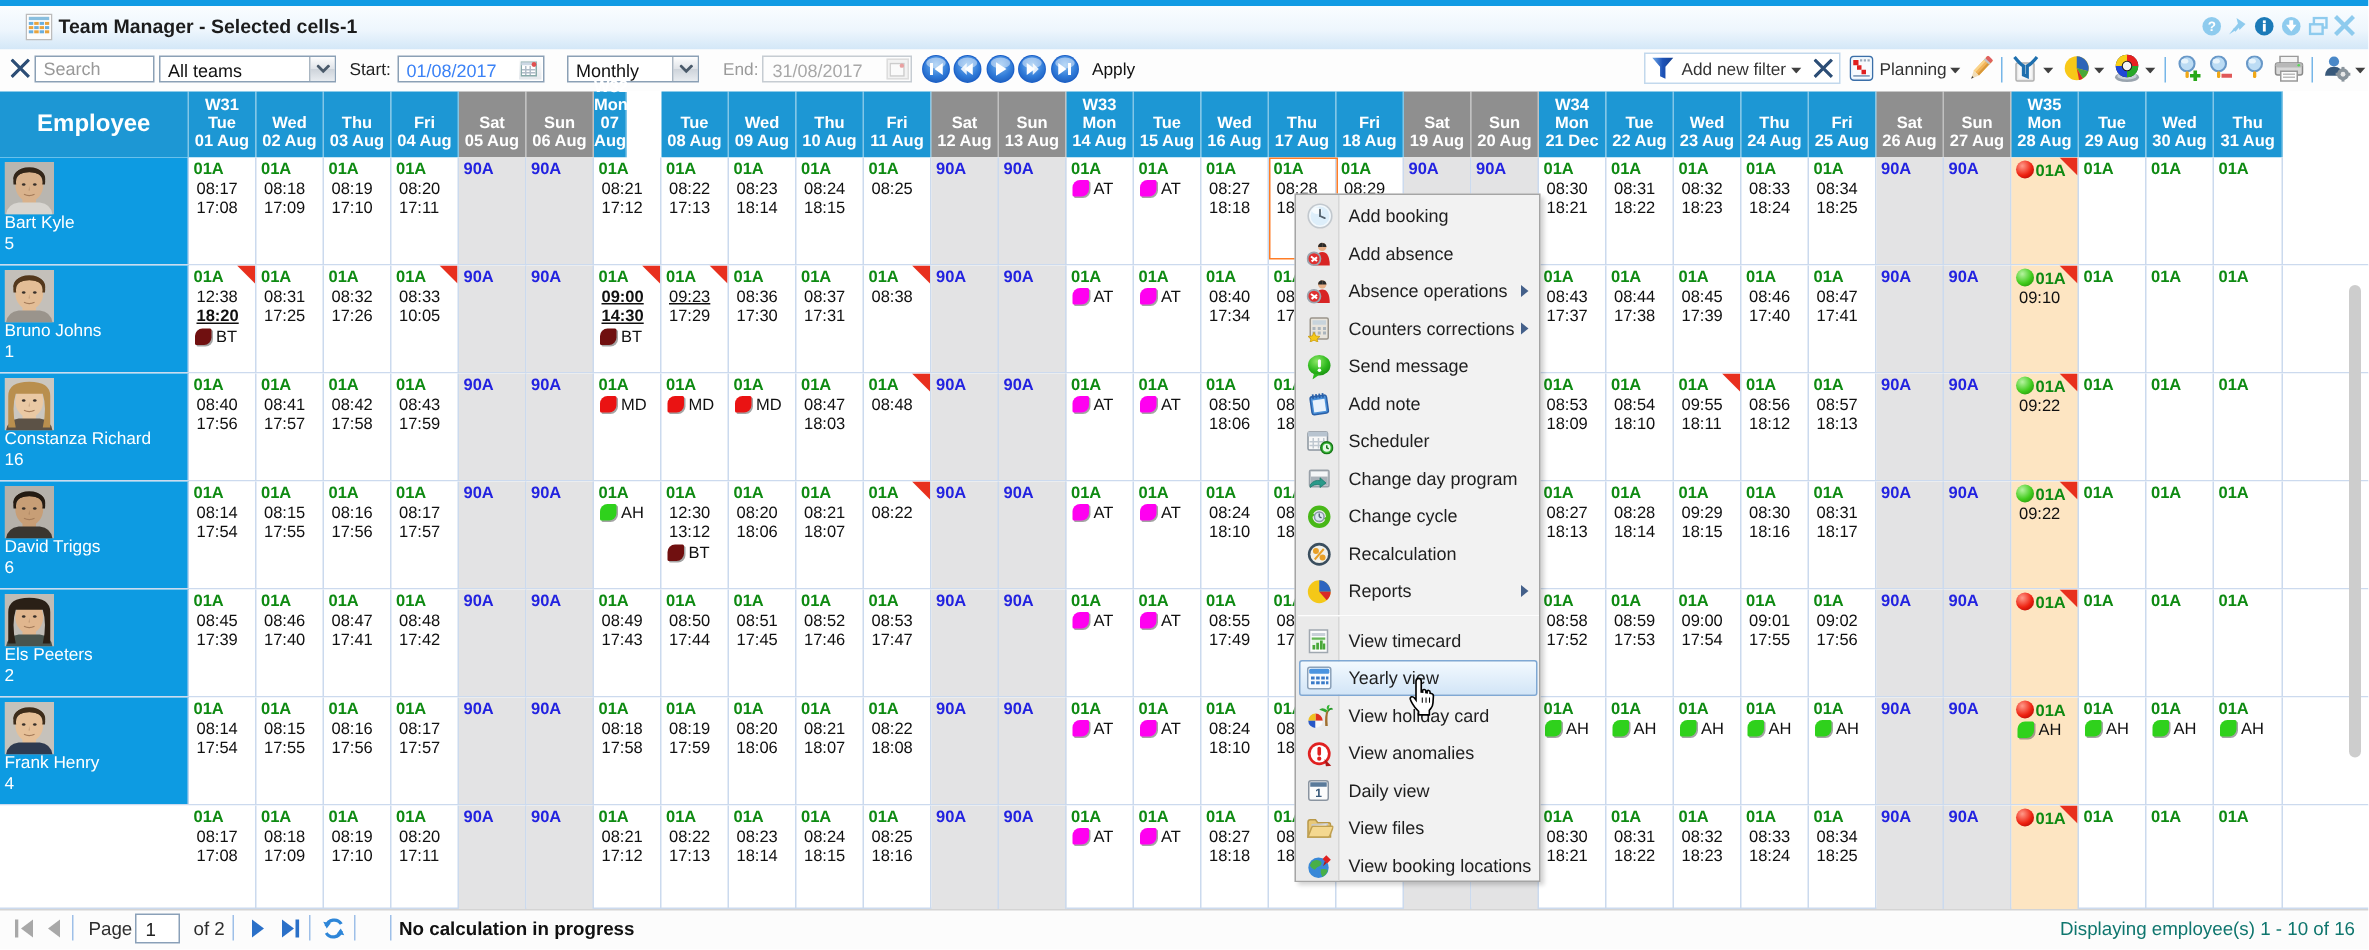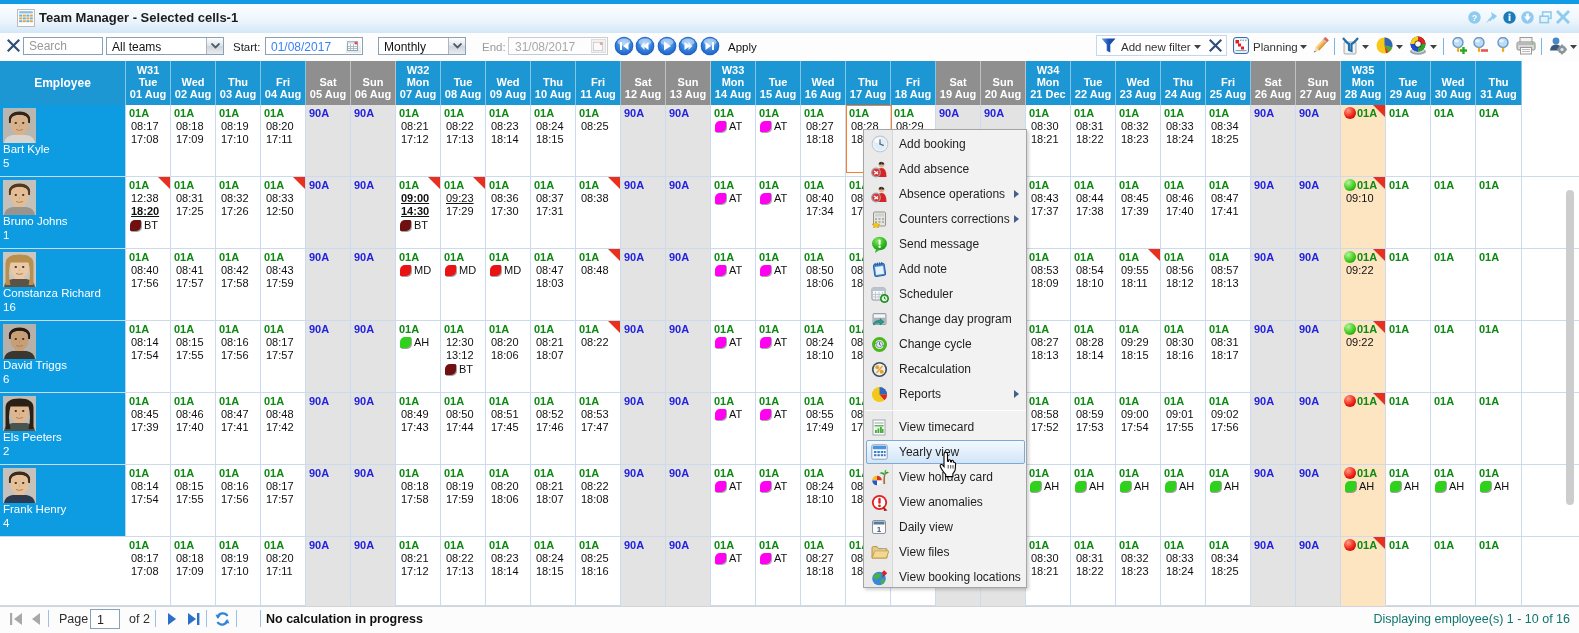--- a/index.html
+++ b/index.html
@@ -322,21 +322,21 @@
       <rect x="13" y="8.6" width="2" height="2"></rect>
       <rect x="13" y="16.4" width="2" height="2"></rect>
       <rect x="9.1" y="12.5" width="2" height="2"></rect>
       <rect x="16.9" y="12.5" width="2" height="2"></rect>
     </g>
   </svg>
 <svg class="abs" style="left:1570px;top:45px" width="7" height="4" viewBox="0 0 7 4">
     <path d="M0 0 L7 0 L3.5 4 Z" fill="#404040"></path>
   </svg>
 <div class="abs hdr">
-<div class="hcell" style="left:0;width:126px;justify-content:center;padding-bottom:0;font-size:12px">Employee</div>
+<div class="hcell" style="left:0;width:126px;justify-content:center;padding-bottom:0;font-size:16px">Employee</div>
 <div class="hcell" style="left:126px;width:45px">
       <div>W31</div>
       <div>Tue</div>
       <div>01 Aug</div>
     </div>
 <div class="hcell" style="left:171px;width:45px">
       <div>Wed</div>
       <div>02 Aug</div>
     </div>
 <div class="hcell" style="left:216px;width:45px">
@@ -348,21 +348,21 @@
       <div>04 Aug</div>
     </div>
 <div class="hcell we" style="left:306px;width:45px">
       <div>Sat</div>
       <div>05 Aug</div>
     </div>
 <div class="hcell we" style="left:351px;width:45px">
       <div>Sun</div>
       <div>06 Aug</div>
     </div>
-<div class="hcell" style="left:396px;width:45px">
+<div class="hcell" style="left:396px;width:22px">
       <div>W32</div>
       <div>Mon</div>
       <div>07 Aug</div>
     </div>
 <div class="hcell" style="left:441px;width:45px">
       <div>Tue</div>
       <div>08 Aug</div>
     </div>
 <div class="hcell" style="left:486px;width:45px">
       <div>Wed</div>
@@ -637,21 +637,21 @@
       <div class="tt">17:25</div>
     </div>
 <div class="cell" style="left:216px;width:45px">
       <div class="code">01A</div>
       <div class="tt">08:32</div>
       <div class="tt">17:26</div>
     </div>
 <div class="cell" style="left:261px;width:45px">
       <div class="code">01A</div>
       <div class="tt">08:33</div>
-      <div class="tt">12:50</div>
+      <div class="tt">10:05</div>
       <div class="corner"></div>
     </div>
 <div class="cell we" style="left:306px;width:45px">
       <div class="code b">90A</div>
     </div>
 <div class="cell we" style="left:351px;width:45px">
       <div class="code b">90A</div>
     </div>
 <div class="cell" style="left:396px;width:45px">
       <div class="code">01A</div>

